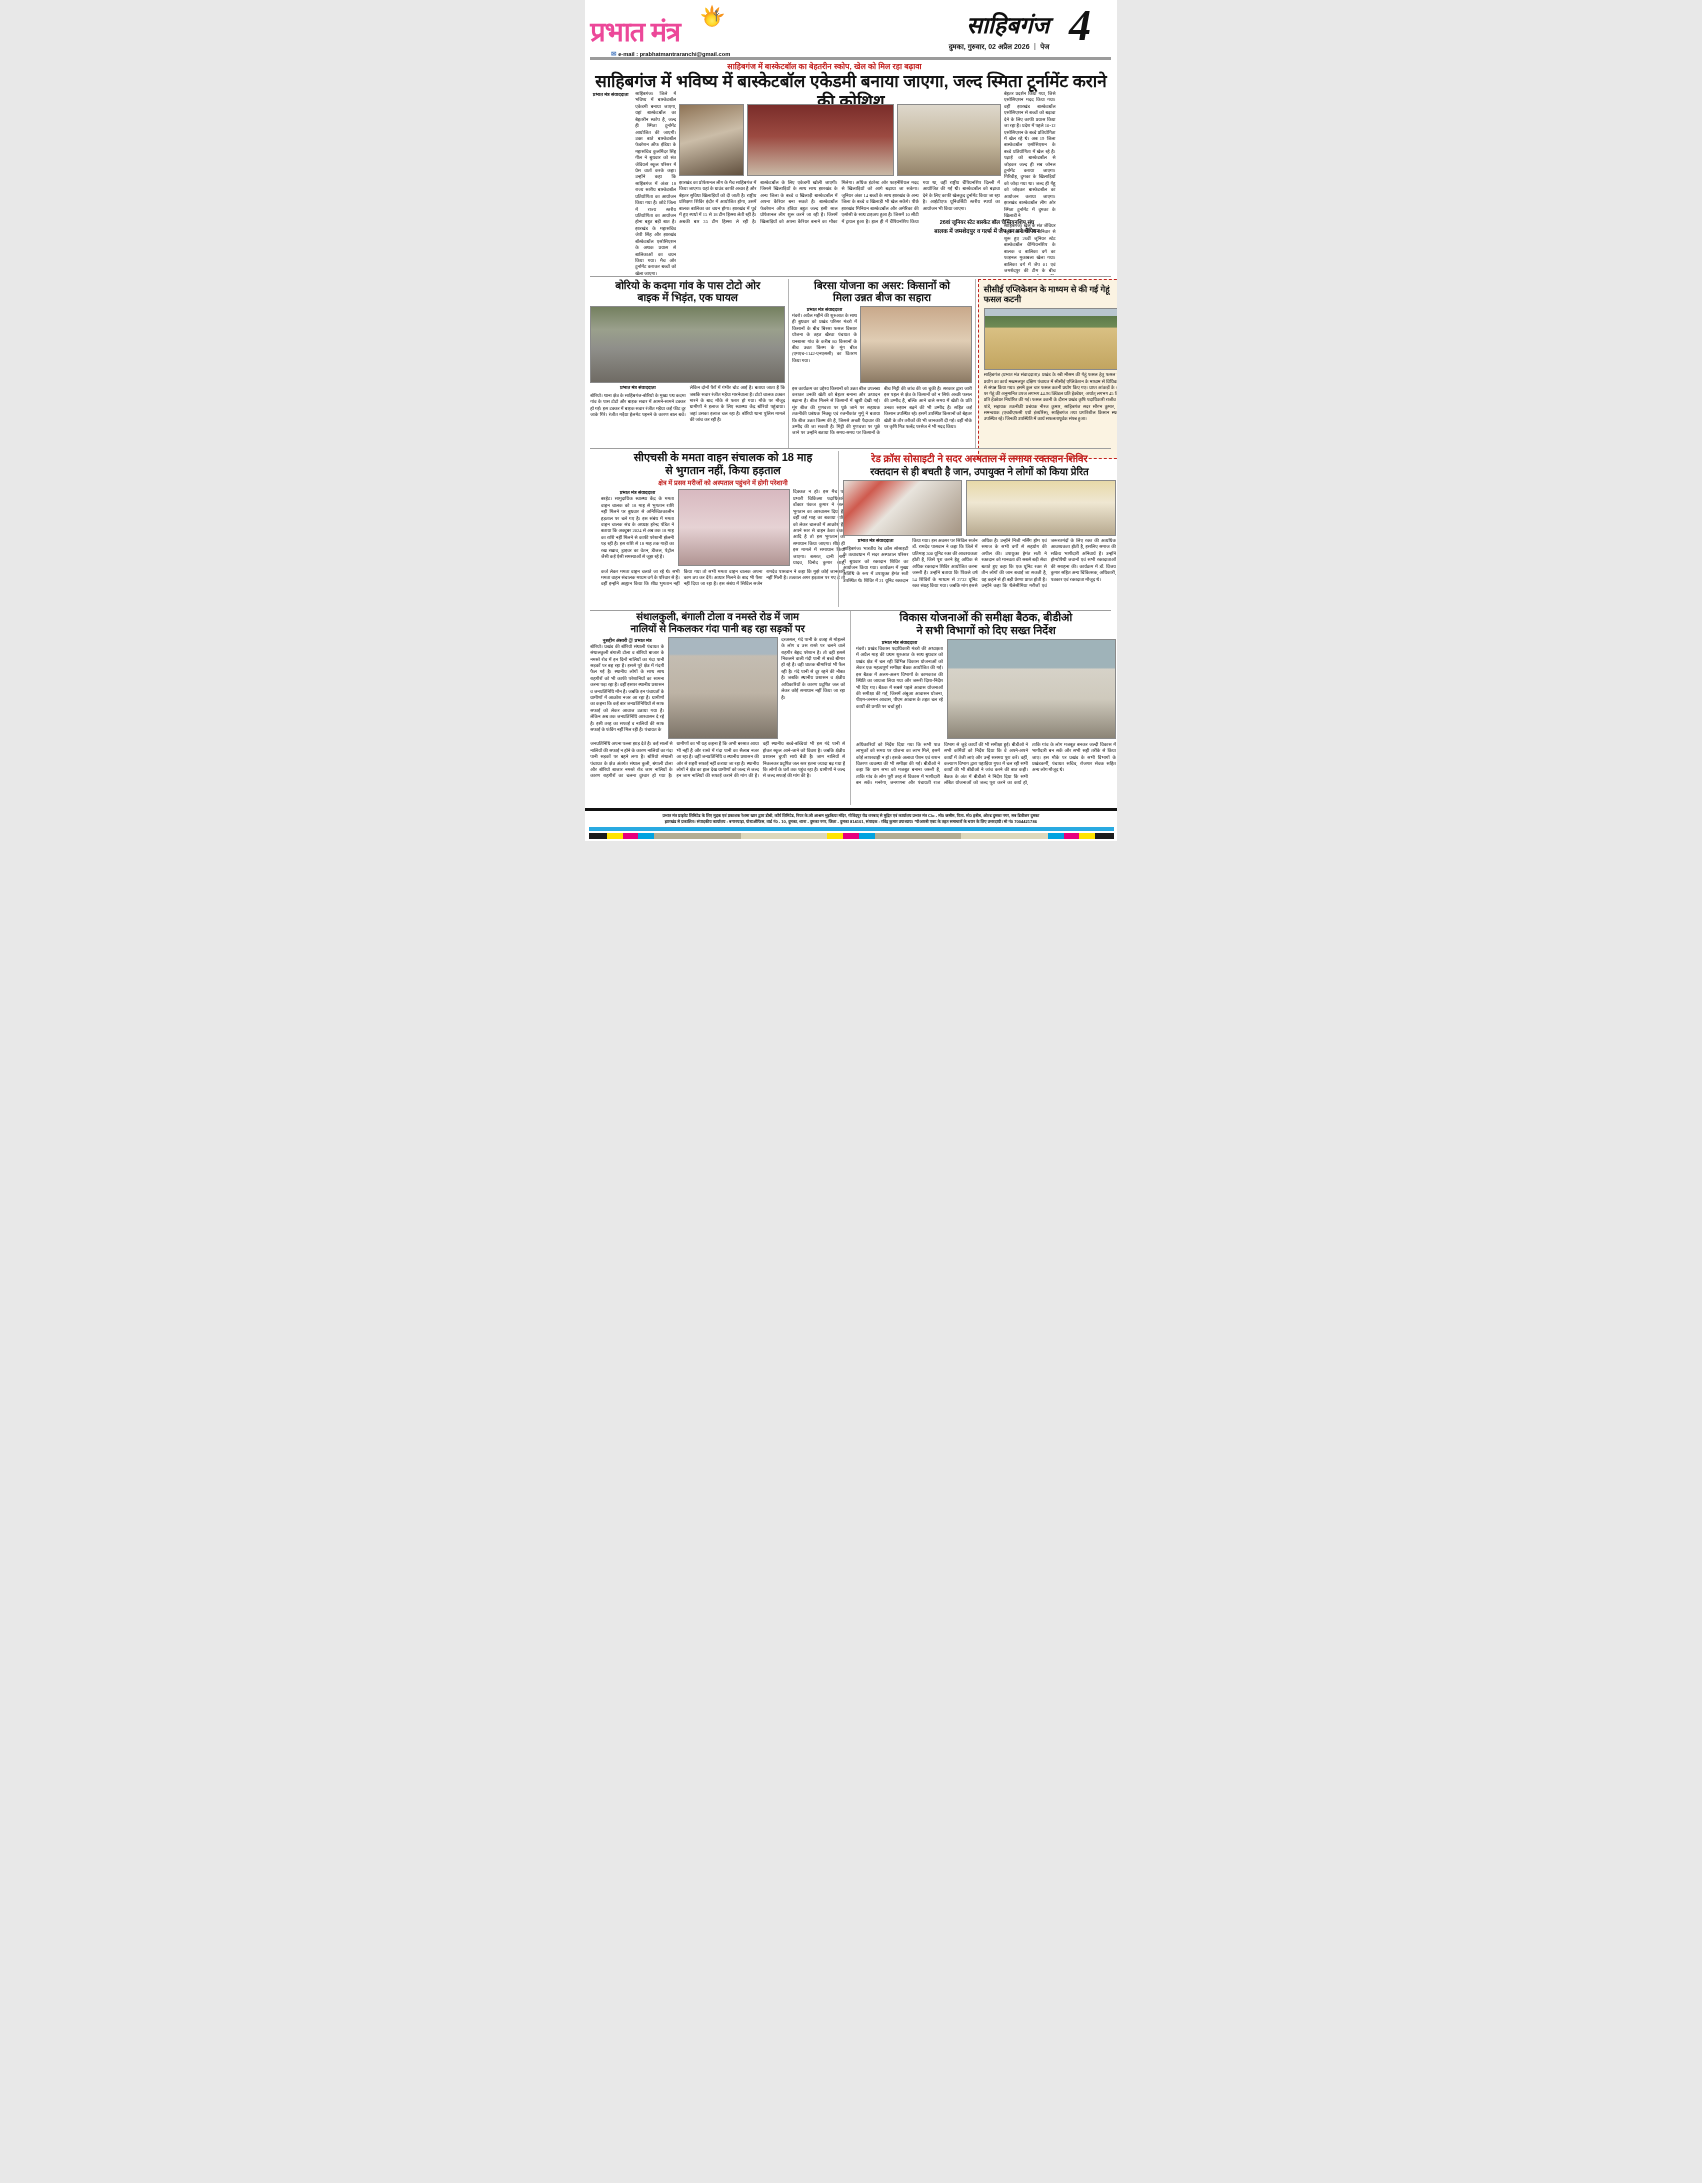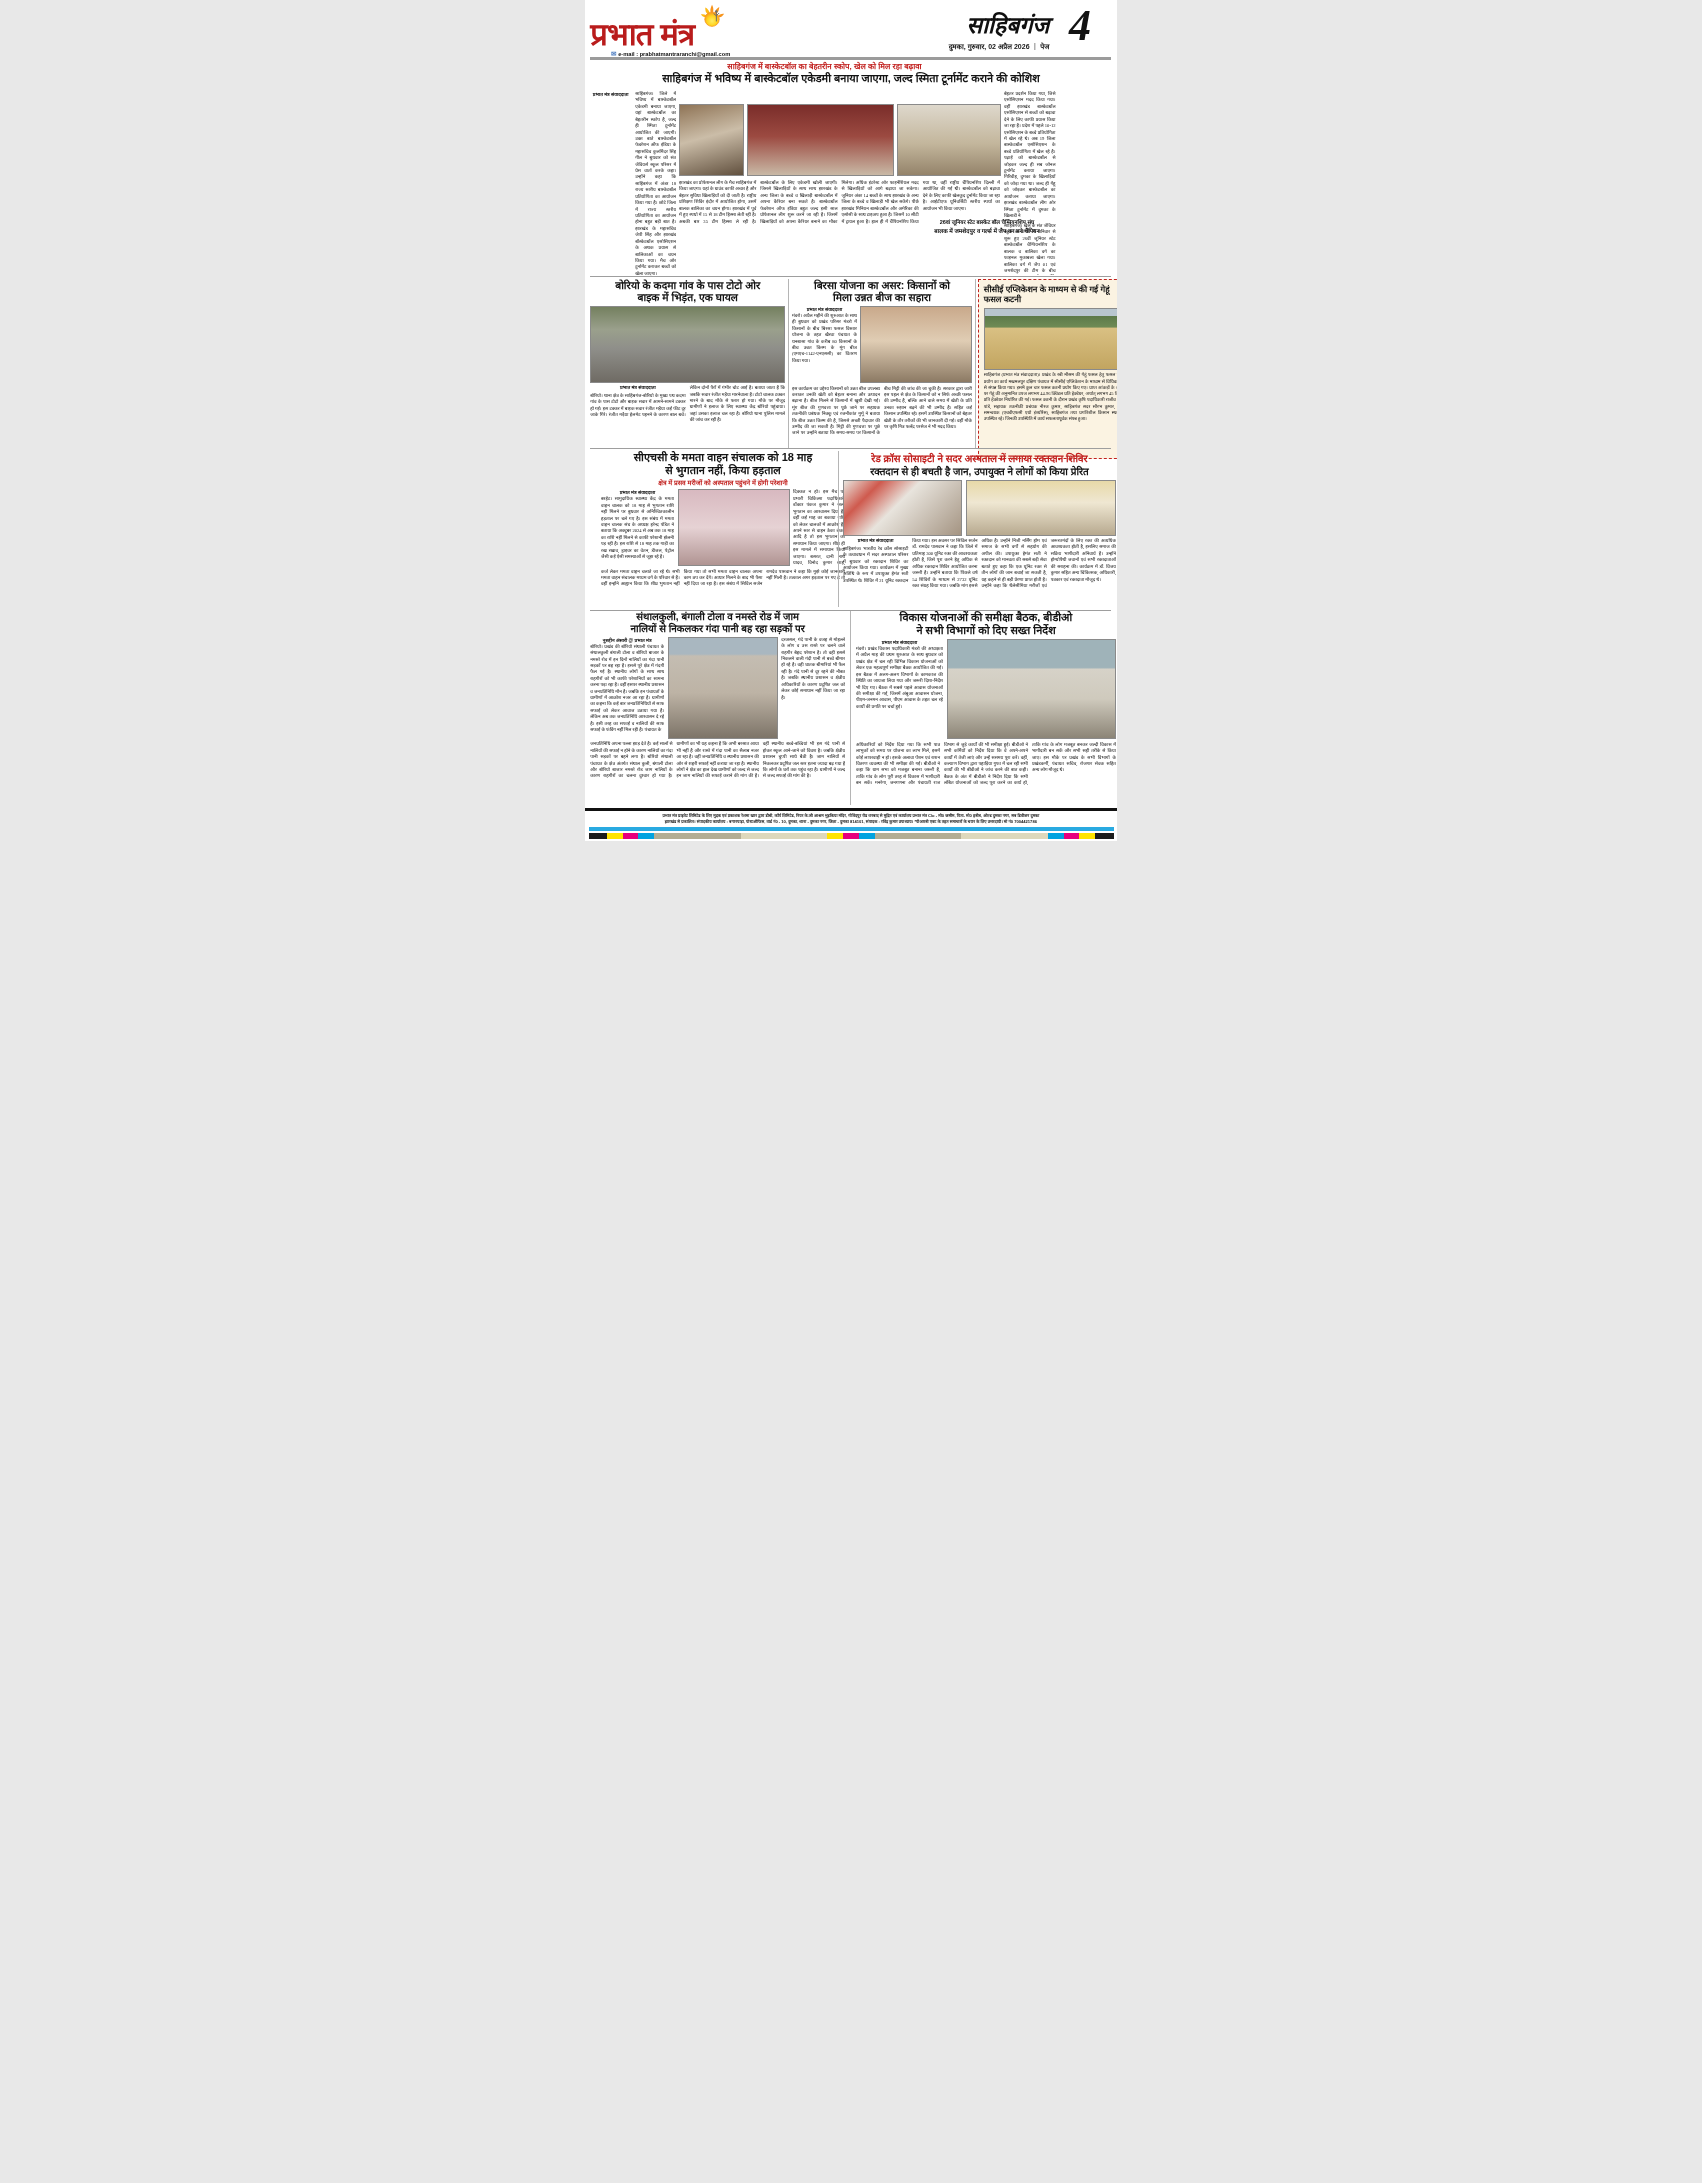--- a/index.html
+++ b/index.html
@@ -1,21 +1,21 @@
 <!DOCTYPE html>
 <html style="font-size:7px"><head>
 <meta charset="utf-8">
 <style>
   * { box-sizing: border-box; margin: 0; padding: 0; }
   body { background:#e8e8e8; font-family:"Liberation Serif", serif; }
   .page { position:relative; width:532px; height:841px; margin:0 auto; background:#ffffff; overflow:hidden; }
 
   
   .mast-title { position:absolute; left:5.2px; top:19px; font-family:"Liberation Sans",sans-serif;
-    font-weight:800; font-size:31px; line-height:1; letter-spacing:-0.9px; color:#b91c1c; }
+    font-weight:800; font-size:27px; line-height:1; letter-spacing:-0.9px; color:#ec4899; }
   .sun { position:absolute; left:113px; top:3.5px; width:29px; height:24.5px; }
   .mast-email-row { position:absolute; left:26px; top:50px; font-family:"Liberation Sans",sans-serif;
     font-weight:700; font-size:5.7px; color:#111; }
   .env { color:#5b87c5; font-size:6.5px; margin-right:1.7px; }
   .edition { position:absolute; left:362px; top:7.9px; width:122px; text-align:center;
     font-family:"Liberation Serif",serif; font-style:italic; font-weight:700; font-size:23px; color:#101010; }
   .date-row { position:absolute; left:340px; top:42px; width:148px; display:flex; gap:4.4px; justify-content:center;
     font-family:"Liberation Sans",sans-serif; font-weight:700; font-size:7px; color:#171717; }
   .date-row .sep { font-weight:400; color:#333; }
   .pageno { position:absolute; left:484px; top:4.4px; font-family:"Liberation Serif",serif;
@@ -26,21 +26,21 @@
   .kicker { font-family:"Liberation Sans",sans-serif; font-weight:800; color:#c2211f; text-align:center; }
   .headline { font-family:"Liberation Sans",sans-serif; font-weight:800; color:#141414; text-align:center; line-height:1.18; }
   .byline { font-family:"Liberation Sans",sans-serif; font-weight:700; font-size:4.8px; text-align:center; margin-bottom:0.9px; color:#111;}
   .bodytext { font-size:4.6px; line-height:1.40; text-align:justify; color:#101010; overflow:hidden; }
   .photo { border:0.4px solid #8a8a8a; }
   .divider-h { position:absolute; left:5.2px; width:521px; height:0.4px; background:#9e9e9e; }
   .divider-v { position:absolute; width:0.4px; background:#b5b5b5; }
 
   
   .lead-kicker { position:absolute; left:65px; top:61px; width:349px; font-size:7.9px; }
-  .lead-headline { position:absolute; left:4.4px; top:72px; width:523px; font-size:11px; }
+  .lead-headline { position:absolute; left:4.4px; top:72px; width:523px; font-size:17px; }
   .regionA { position:absolute; left:5.2px; top:91px; width:86px; height:183px; columns:2; column-gap:3.9px; }
   .regionB { position:absolute; left:94px; top:180px; width:321px; height:94px; columns:4; column-gap:3.9px; }
   .regionC { position:absolute; left:419px; top:91px; width:107px; height:183px; columns:2; column-gap:3.9px; }
   .ph1 { position:absolute; left:94px; top:104px; width:65px; height:72px;
     background:linear-gradient(165deg,#8f7456 0%,#cbbda8 45%,#61503e 100%); }
   .ph2 { position:absolute; left:162px; top:104px; width:147px; height:72px;
     background:linear-gradient(180deg,#7a2d2a 0%,#9c4a41 45%,#c9b9a6 100%); }
   .ph3 { position:absolute; left:312px; top:104px; width:104px; height:72px;
     background:linear-gradient(180deg,#ded8cc 0%,#c3b69c 55%,#94836a 100%); }
   .lead-subhead { position:absolute; left:348px; top:217px; width:108px; background:#fff; padding:1.3px 0.9px;

